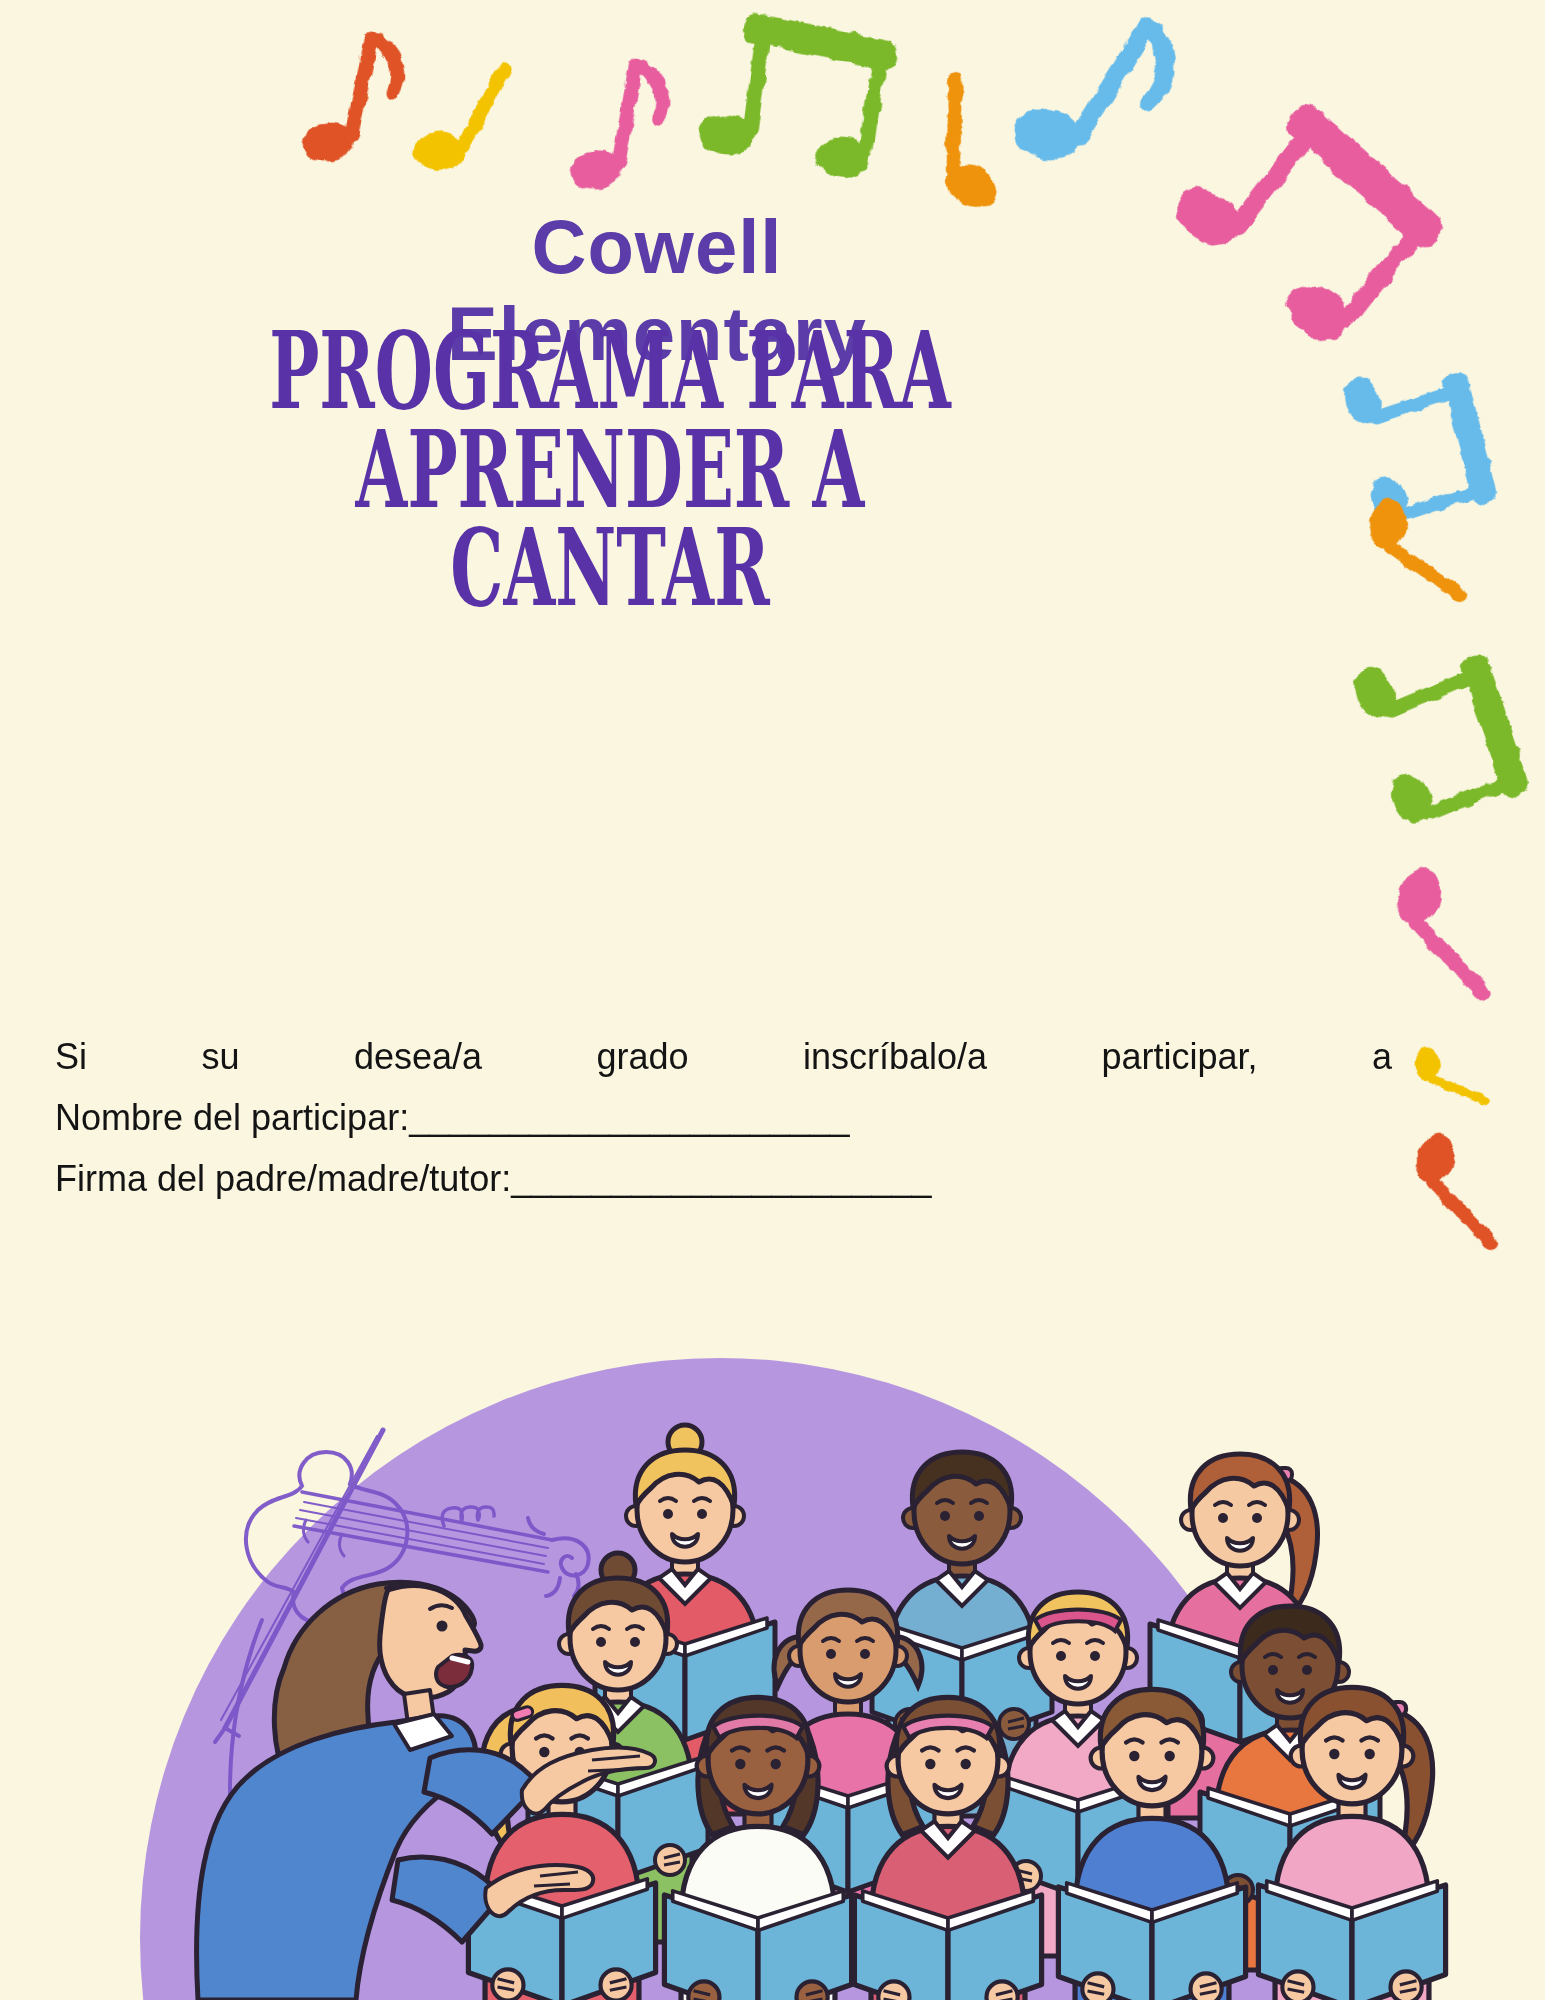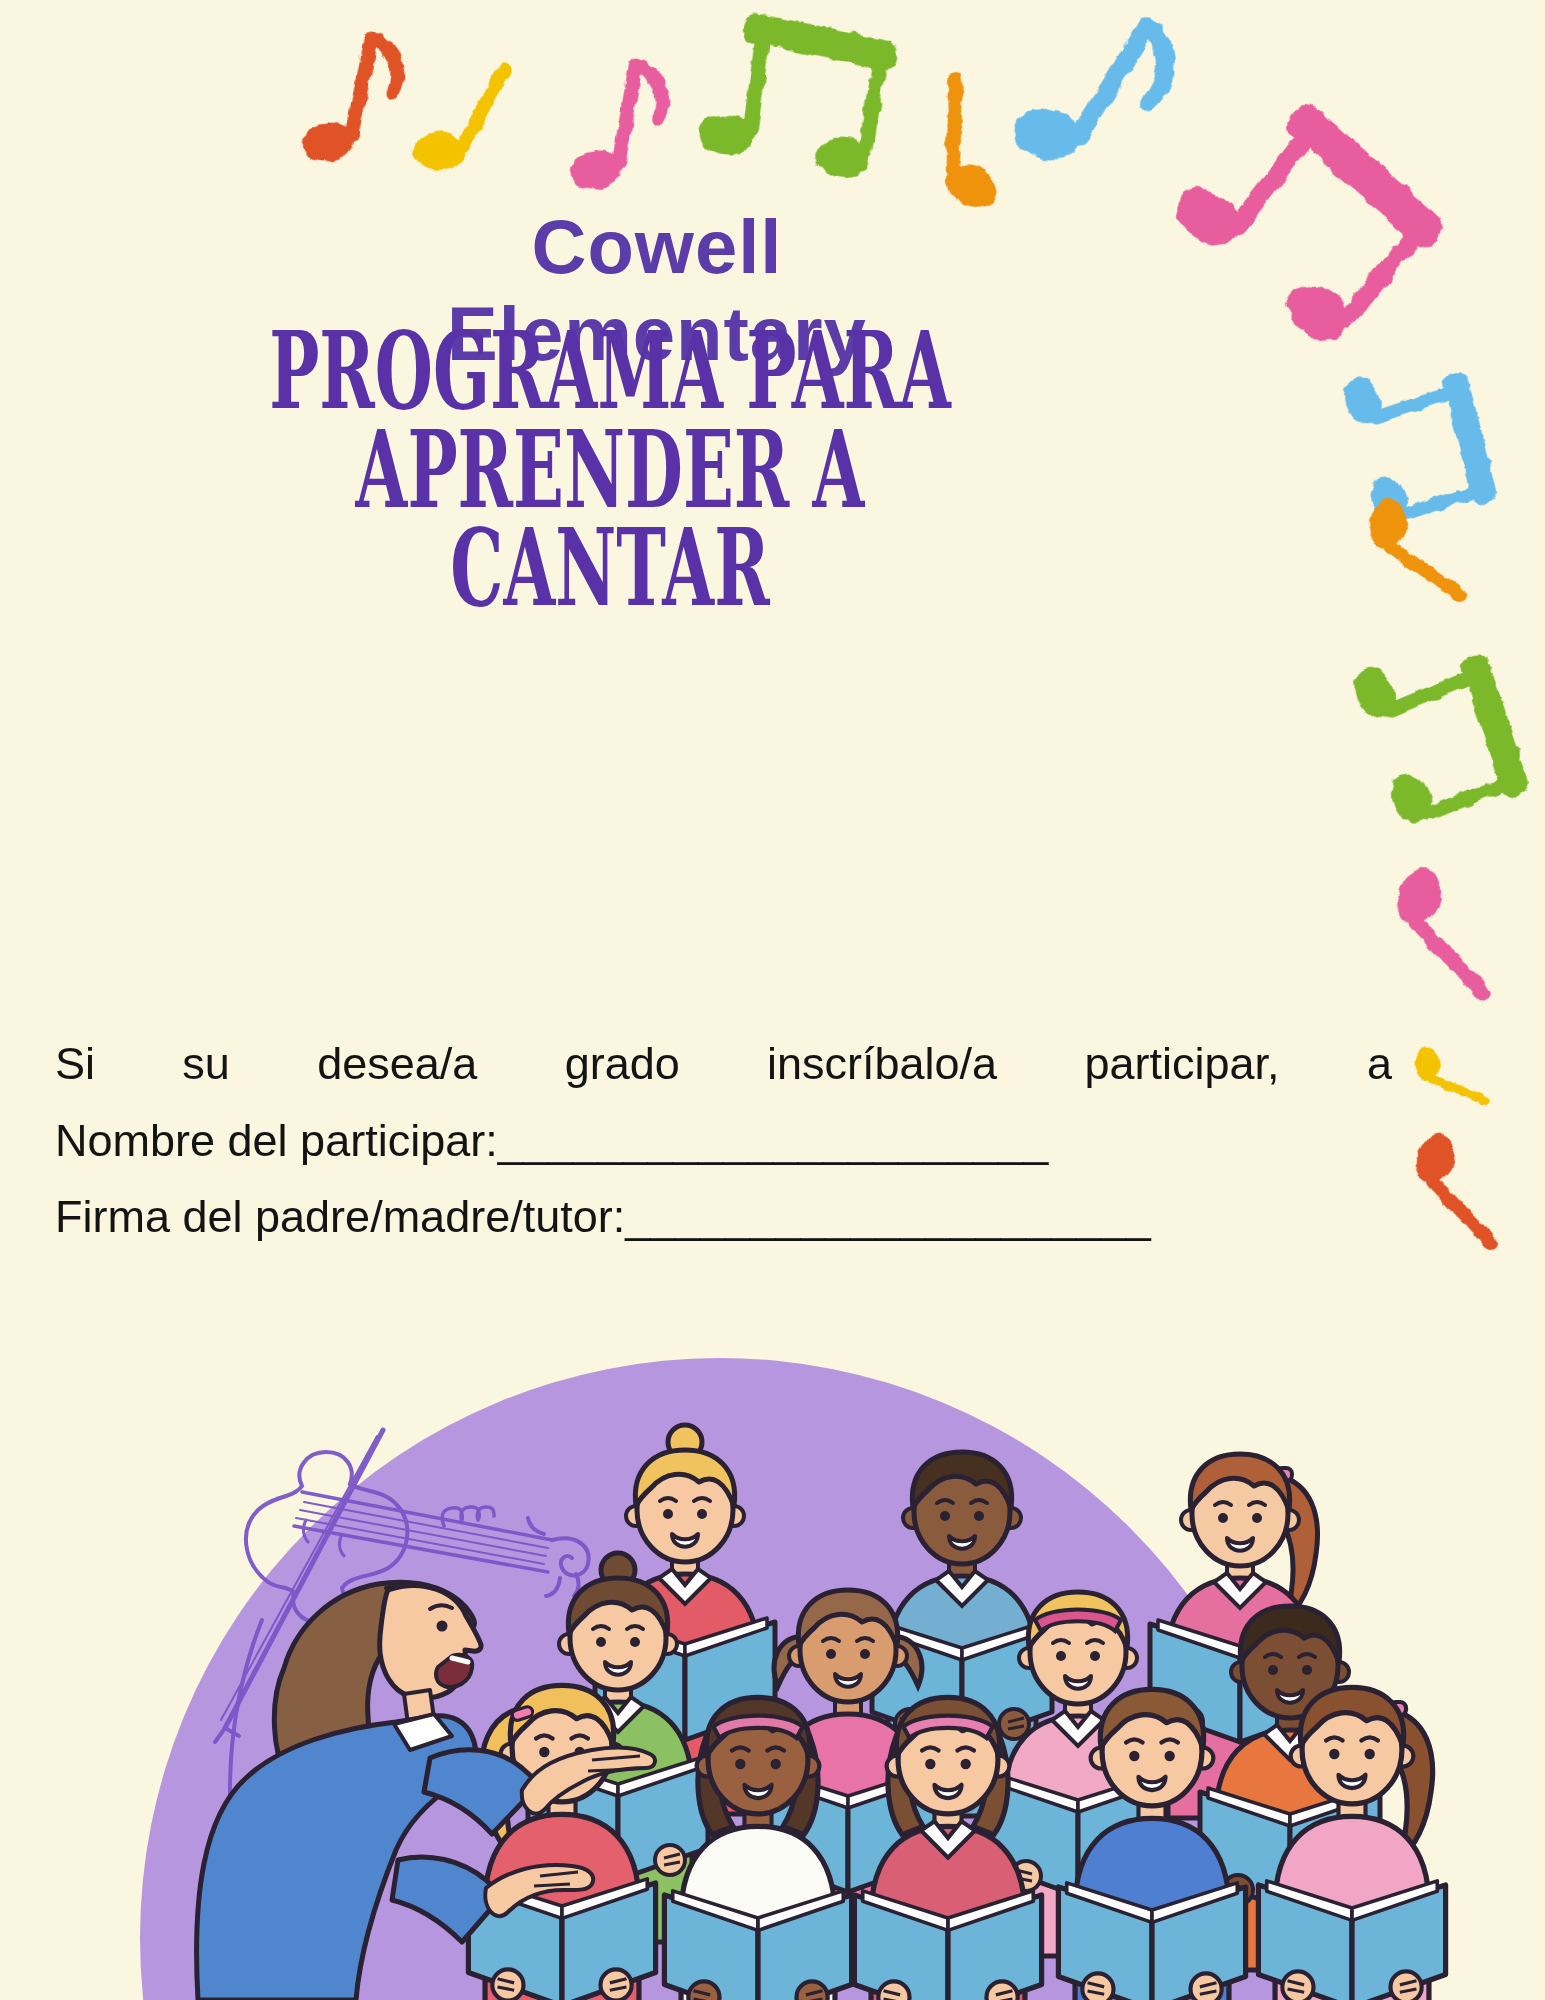--- a/index.html
+++ b/index.html
@@ -7,21 +7,21 @@
         font-family:"Liberation Sans",sans-serif;border-radius:17px;}
   .note{position:absolute;overflow:visible;}
   .school-name{position:absolute;top:204px;left:157px;width:1000px;text-align:center;
     font-weight:bold;font-size:76px;line-height:1.14;letter-spacing:1px;color:#5B3CA8;
     white-space:pre-line;}
   .program-title{position:absolute;top:322px;left:-350px;width:1920px;text-align:center;
     font-family:"DejaVu Serif",serif;font-weight:bold;font-size:106px;line-height:0.93;
     color:#5832A6;white-space:pre-line;transform:scaleX(0.63);transform-origin:50% 0;}
   .intro-text{position:absolute;top:575px;left:190px;width:840px;text-align:center;
     font-size:37px;line-height:1.32;color:#141414;white-space:pre-line;letter-spacing:0.2px;}
-  .signup{position:absolute;top:1026px;left:55px;width:1337px;font-size:45px;
+  .signup{position:absolute;top:1026px;left:55px;width:1337px;font-size:36px;
     line-height:1.7;color:#141414;}
   .justify-line{display:flex;justify-content:space-between;}
   .illu{position:absolute;left:0;top:1320px;}
 </style>
 </head>
 <body>
 
 <svg width="0" height="0" style="position:absolute" aria-hidden="true">
   <defs>
     <filter id="crayon" x="-20%" y="-20%" width="140%" height="140%">

